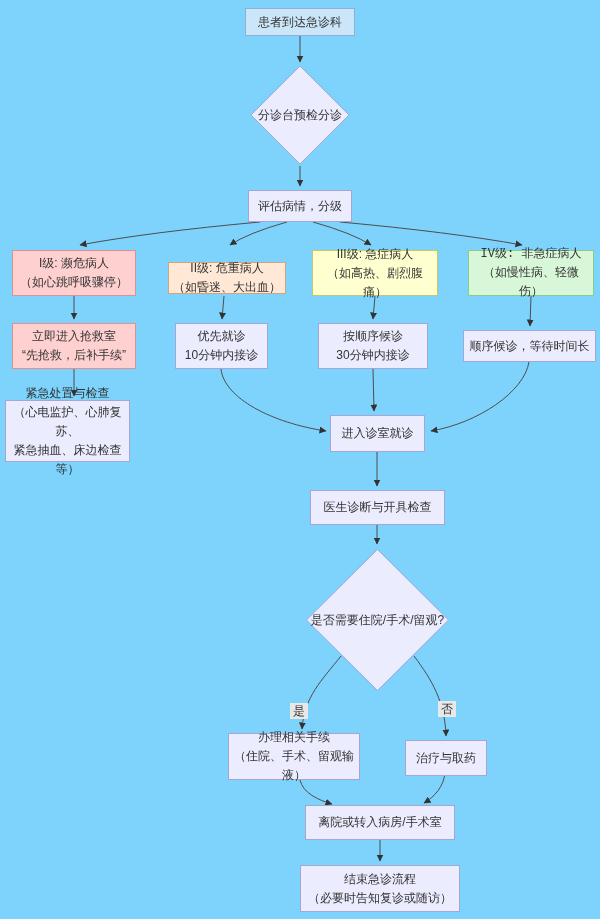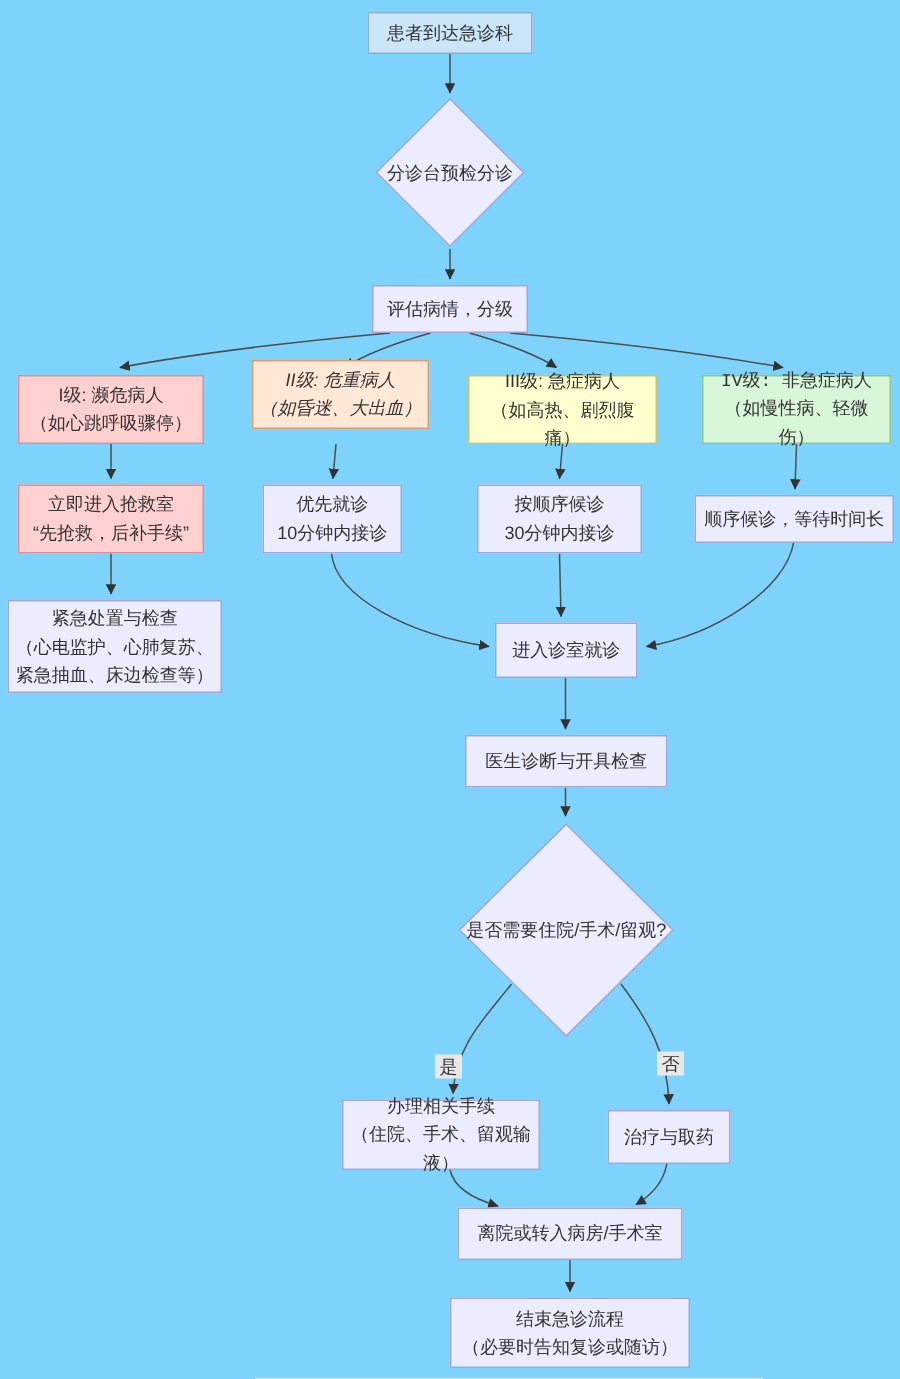--- a/index.html
+++ b/index.html
@@ -80,21 +80,21 @@
 
   <div class="node" style="left:248px;top:190px;width:104px;height:32px;">
     <span>评估病情，分级</span>
   </div>
 
   <div class="node c-pink" style="left:12px;top:250px;width:124px;height:46px;">
     <span>I级: 濒危病人</span>
     <span>（如心跳呼吸骤停）</span>
   </div>
 
-  <div class="node c-peach" style="left:168px;top:240px;width:118px;height:46px;font-style:italic;">
+  <div class="node c-peach" style="left:168px;top:262px;width:118px;height:32px;">
     <span>II级: 危重病人</span>
     <span>（如昏迷、大出血）</span>
   </div>
 
   <div class="node c-yellow" style="left:312px;top:250px;width:126px;height:46px;">
     <span>III级: 急症病人</span>
     <span>（如高热、剧烈腹痛）</span>
   </div>
 
   <div class="node c-green" style="left:468px;top:250px;width:126px;height:46px;font-family:Liberation Mono, monospace;">
@@ -114,21 +114,21 @@
 
   <div class="node" style="left:318px;top:323px;width:110px;height:46px;">
     <span>按顺序候诊</span>
     <span>30分钟内接诊</span>
   </div>
 
   <div class="node" style="left:463px;top:330px;width:133px;height:32px;">
     <span>顺序候诊，等待时间长</span>
   </div>
 
-  <div class="node" style="left:5px;top:400px;width:143px;height:62px;">
+  <div class="node" style="left:5px;top:400px;width:125px;height:62px;">
     <span>紧急处置与检查</span>
     <span>（心电监护、心肺复苏、</span>
     <span>紧急抽血、床边检查等）</span>
   </div>
 
   <div class="node" style="left:330px;top:415px;width:95px;height:37px;">
     <span>进入诊室就诊</span>
   </div>
 
   <div class="node" style="left:310px;top:490px;width:135px;height:35px;">

